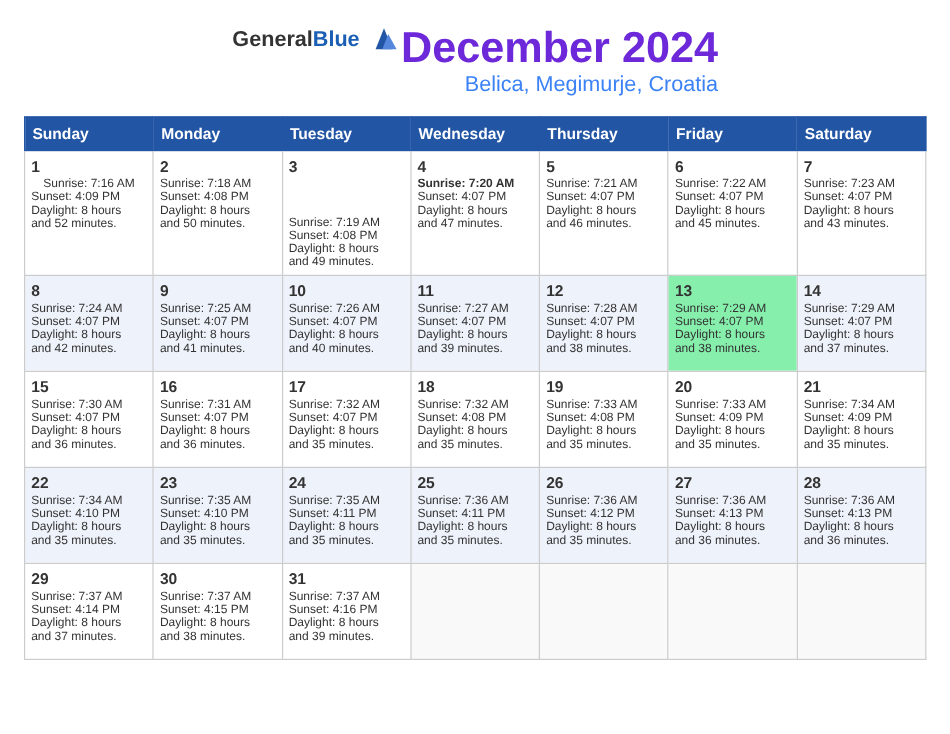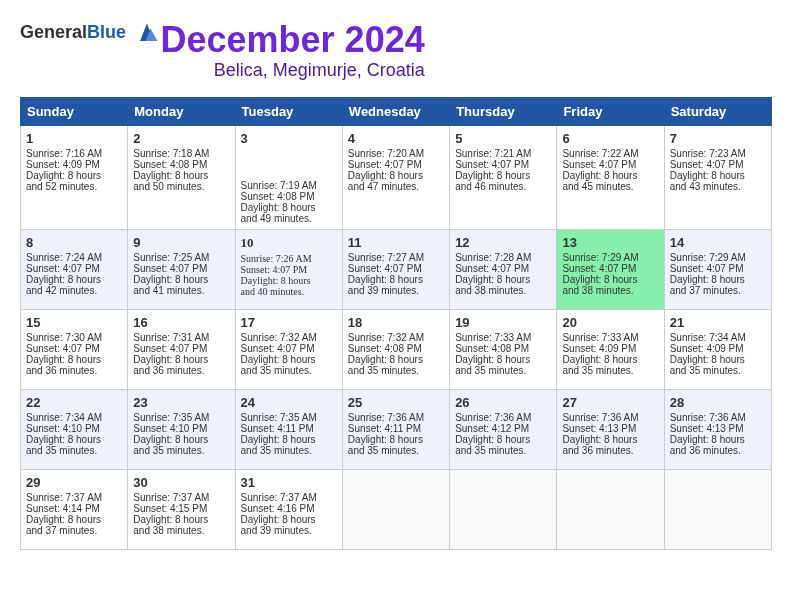--- a/index.html
+++ b/index.html
@@ -5,21 +5,21 @@
     * { box-sizing: border-box; margin: 0; padding: 0; }
     body {
       font-family: Arial, sans-serif;
       background: #fff;
       width: 792px;
       min-height: 612px;
       padding: 20px;
     }
     .header-area {
       display: flex;
-      justify-content: flex-start;
+      justify-content: center;
       align-items: flex-start;
       margin-bottom: 16px;
     }
     .logo {
       display: flex;
       align-items: center;
     }
     .logo-icon {
       width: 28px;
       height: 28px;
@@ -29,21 +29,21 @@
       text-align: right;
     }
     .month-title {
       font-size: 36px;
       font-weight: bold;
       color: #6d28d9;
       line-height: 1.1;
     }
     .location-title {
       font-size: 18px;
-      color: #4c1d95;
+      color: #3b82f6;
     }
     .calendar-table {
       width: 100%;
       border-collapse: collapse;
       table-layout: fixed;
     }
     .calendar-table th {
       background-color: #2255a4;
       color: #fff;
       text-align: left;
@@ -105,39 +105,39 @@
       <th>Wednesday</th>
       <th>Thursday</th>
       <th>Friday</th>
       <th>Saturday</th>
     </tr>
   </thead>
   <tbody id="calendar-body">
   <tr>
         <td style="background: rgb(255, 255, 255);">
           <span class="day-number">1</span>
-          <span style="display:block;">Sunrise: 7:16 AM</span>
+          <span style="display:block;text-align:center;">Sunrise: 7:16 AM</span>
           <span style="display:block;">Sunset: 4:09 PM</span>
           <span style="display:block;">Daylight: 8 hours<br>and 52 minutes.</span>
         </td>
         <td style="background: rgb(255, 255, 255);">
           <span class="day-number">2</span>
           <span style="display:block;">Sunrise: 7:18 AM</span>
           <span style="display:block;">Sunset: 4:08 PM</span>
           <span style="display:block;">Daylight: 8 hours<br>and 50 minutes.</span>
         </td>
         <td style="background: rgb(255, 255, 255);">
           <span class="day-number">3</span>
           <span style="display:block;margin-top:34px;">Sunrise: 7:19 AM</span>
           <span style="display:block;">Sunset: 4:08 PM</span>
           <span style="display:block;">Daylight: 8 hours<br>and 49 minutes.</span>
         </td>
         <td style="background: rgb(255, 255, 255);">
           <span class="day-number">4</span>
-          <span style="display:block;">Sunrise: 7:20 AM</span>
+          <span style="display:block;font-weight:bold;">Sunrise: 7:20 AM</span>
           <span style="display:block;">Sunset: 4:07 PM</span>
           <span style="display:block;">Daylight: 8 hours<br>and 47 minutes.</span>
         </td>
         <td style="background: rgb(255, 255, 255);">
           <span class="day-number">5</span>
           <span style="display:block;">Sunrise: 7:21 AM</span>
           <span style="display:block;">Sunset: 4:07 PM</span>
           <span style="display:block;">Daylight: 8 hours<br>and 46 minutes.</span>
         </td>
         <td style="background: rgb(255, 255, 255);">
@@ -159,21 +159,21 @@
           <span style="display:block;">Sunrise: 7:24 AM</span>
           <span style="display:block;">Sunset: 4:07 PM</span>
           <span style="display:block;">Daylight: 8 hours<br>and 42 minutes.</span>
         </td>
         <td style="background: rgb(238, 242, 250);">
           <span class="day-number">9</span>
           <span style="display:block;">Sunrise: 7:25 AM</span>
           <span style="display:block;">Sunset: 4:07 PM</span>
           <span style="display:block;">Daylight: 8 hours<br>and 41 minutes.</span>
         </td>
-        <td style="background: rgb(238, 242, 250); font-family: Liberation Serif, serif;">
+        <td style="background: rgb(238, 242, 250);">
           <span class="day-number">10</span>
           <span style="display:block;">Sunrise: 7:26 AM</span>
           <span style="display:block;">Sunset: 4:07 PM</span>
           <span style="display:block;">Daylight: 8 hours<br>and 40 minutes.</span>
         </td>
         <td style="background: rgb(238, 242, 250);">
           <span class="day-number">11</span>
           <span style="display:block;">Sunrise: 7:27 AM</span>
           <span style="display:block;">Sunset: 4:07 PM</span>
           <span style="display:block;">Daylight: 8 hours<br>and 39 minutes.</span>

